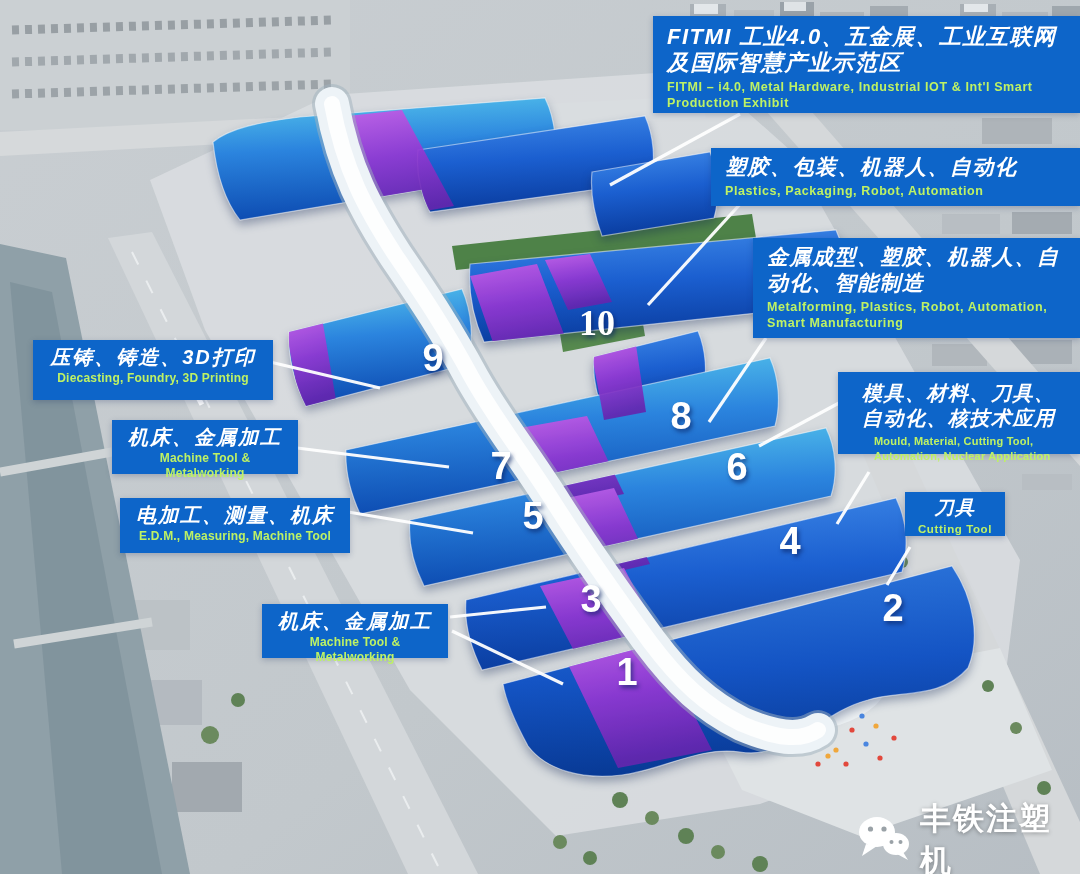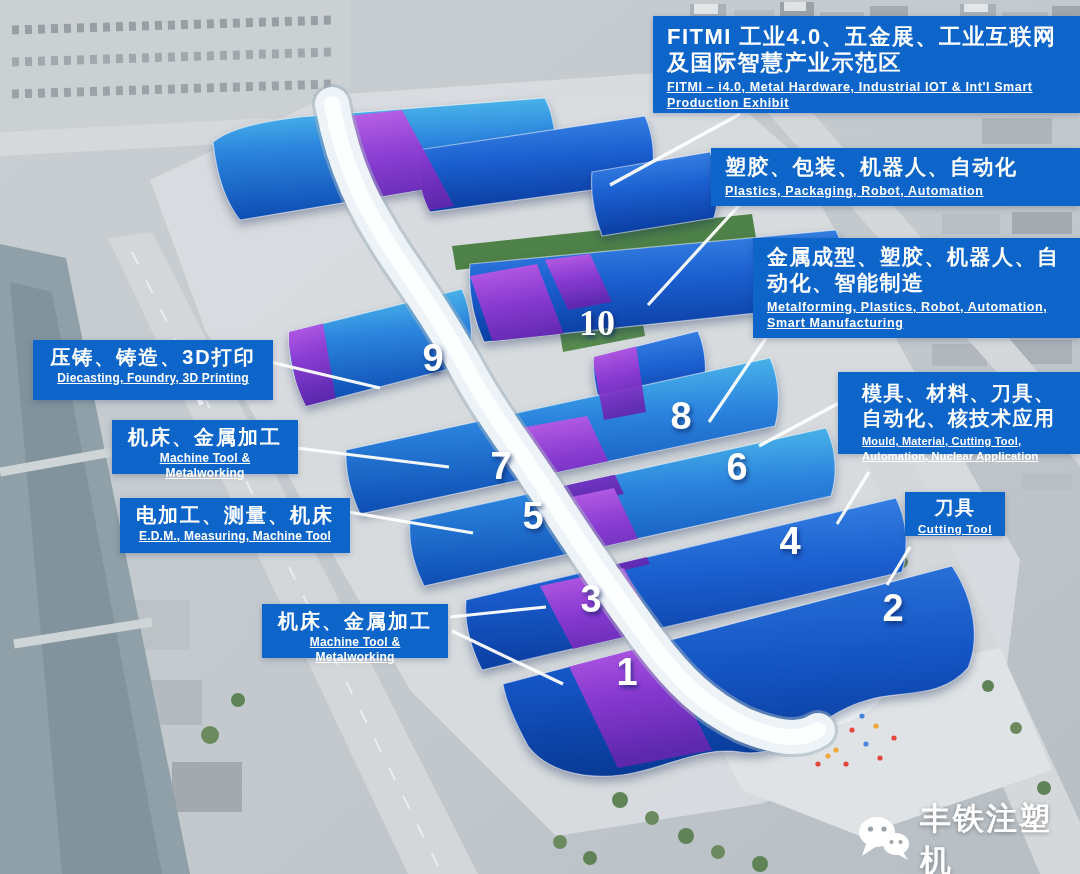--- a/index.html
+++ b/index.html
@@ -4,30 +4,30 @@
 <style>
   html,body{margin:0;padding:0;background:#9aa1a7;}
   .stage{position:relative;width:1080px;height:874px;overflow:hidden;
          font-family:"Liberation Sans",sans-serif;background:#c6cbcf;}
   .scene{position:absolute;inset:0;}
   .roof{filter:drop-shadow(0 5px 5px rgba(15,35,80,.35));}
 
   
   .label{position:absolute;background:#0d65c9;color:#fff;box-sizing:border-box;
          padding:6px 14px;line-height:1.2;box-shadow:0 2px 6px rgba(20,40,90,.25);}
-  .label .cn{font-weight:bold;font-size:21px;letter-spacing:1.5px;line-height:26px;}
+  .label .cn{font-weight:bold;font-size:21px;letter-spacing:1.5px;line-height:26px;font-style:italic;}
   .label .en{font-size:12.5px;letter-spacing:.6px;line-height:16px;margin-top:3px;
-             font-weight:bold;color:#ffffff;text-decoration:underline;}
+             font-weight:bold;color:#bef264;}
   .lbl-fitmi   {left:653px;top:16px;right:0;height:97px;padding-top:8px;}
   .lbl-fitmi .cn{font-size:22px;}
   .lbl-plastics{left:711px;top:148px;right:0;height:58px;}
   .lbl-metalforming{left:753px;top:238px;right:0;height:100px;}
   .lbl-mould   {left:838px;top:372px;right:0;height:82px;padding:9px 10px 6px 24px;}
   .lbl-mould .cn{font-size:20px;line-height:25px;}
-  .lbl-mould .en{font-size:11px;line-height:14.5px;letter-spacing:.2px;}
+  .lbl-mould .en{font-size:11px;line-height:14.5px;letter-spacing:.2px;margin-left:12px;}
   .lbl-cutting {left:905px;top:492px;width:100px;height:44px;text-align:center;padding:4px 4px;}
   .lbl-cutting .cn{font-size:19px;line-height:24px;}
   .lbl-cutting .en{font-size:11.5px;margin-top:1px;}
   .label.small{text-align:center;padding:5px 8px;}
   .label.small .cn{font-size:20px;line-height:25px;letter-spacing:2px;}
   .label.small .en{font-size:12px;line-height:15px;margin-top:1px;letter-spacing:.2px;}
   .lbl-diecasting{left:33px;top:340px;width:240px;height:60px;}
   .lbl-mt-top    {left:112px;top:420px;width:186px;height:54px;}
   .lbl-mt-top .en{font-size:11.5px;}
   .lbl-edm       {left:120px;top:498px;width:230px;height:55px;}

